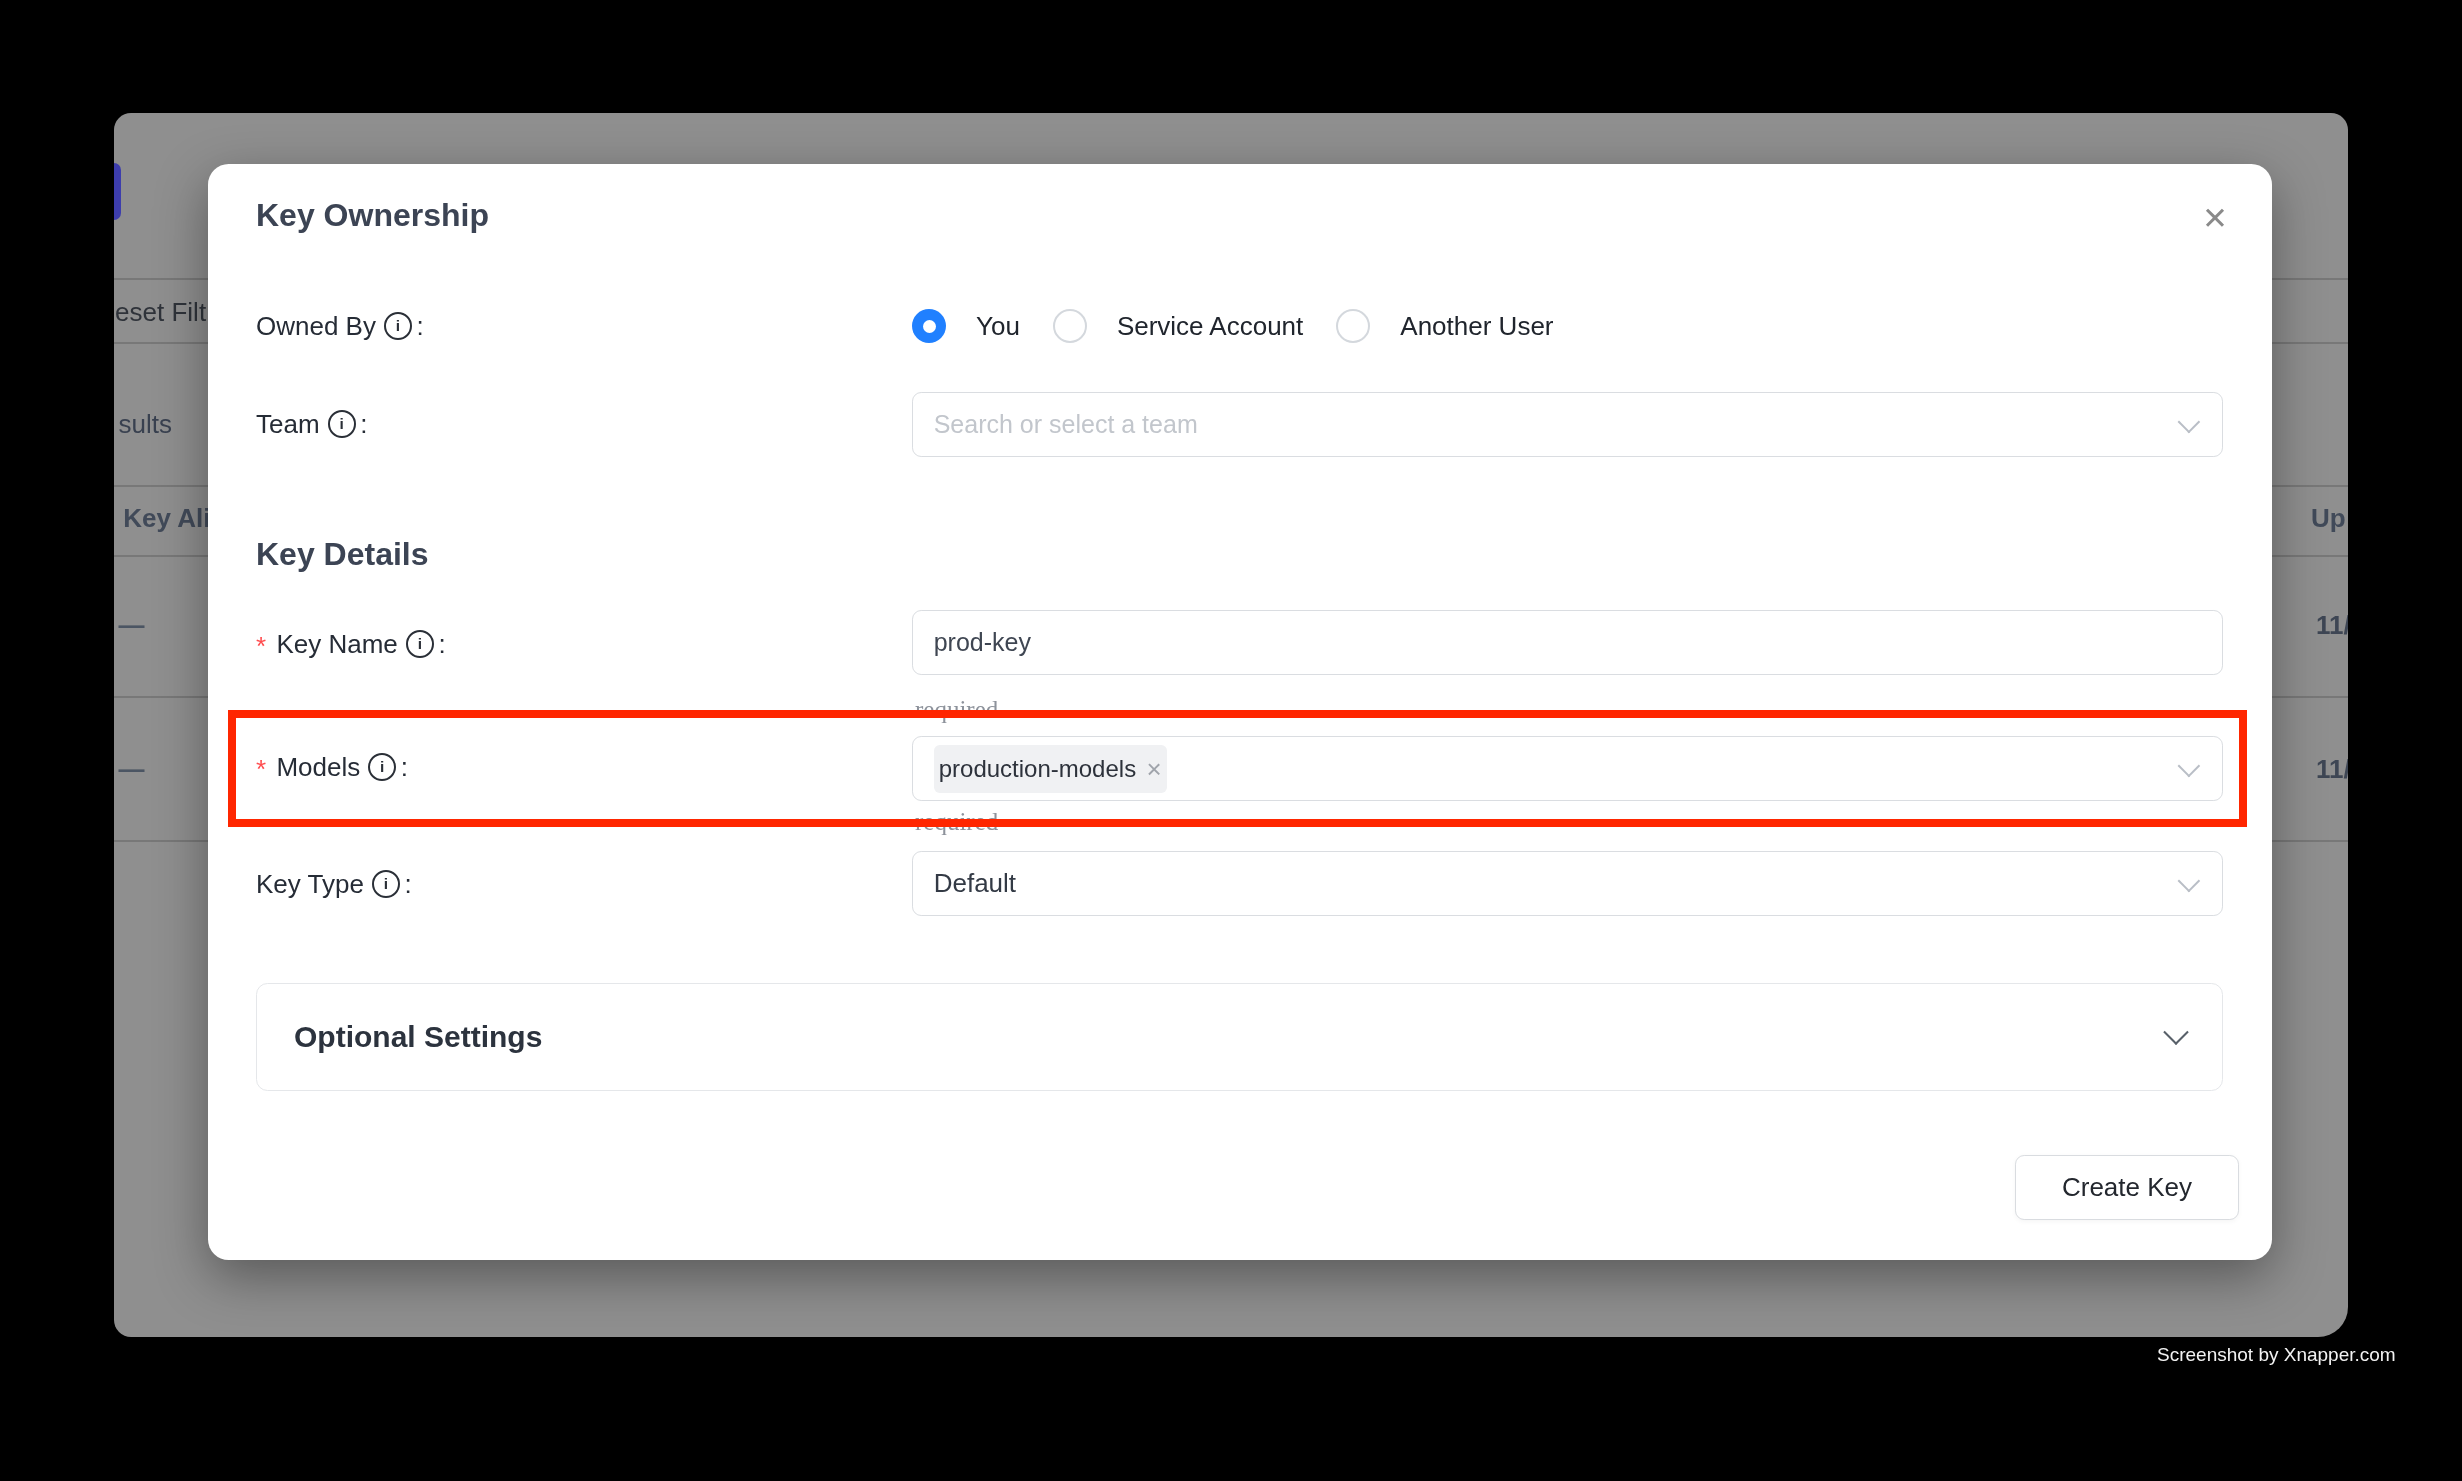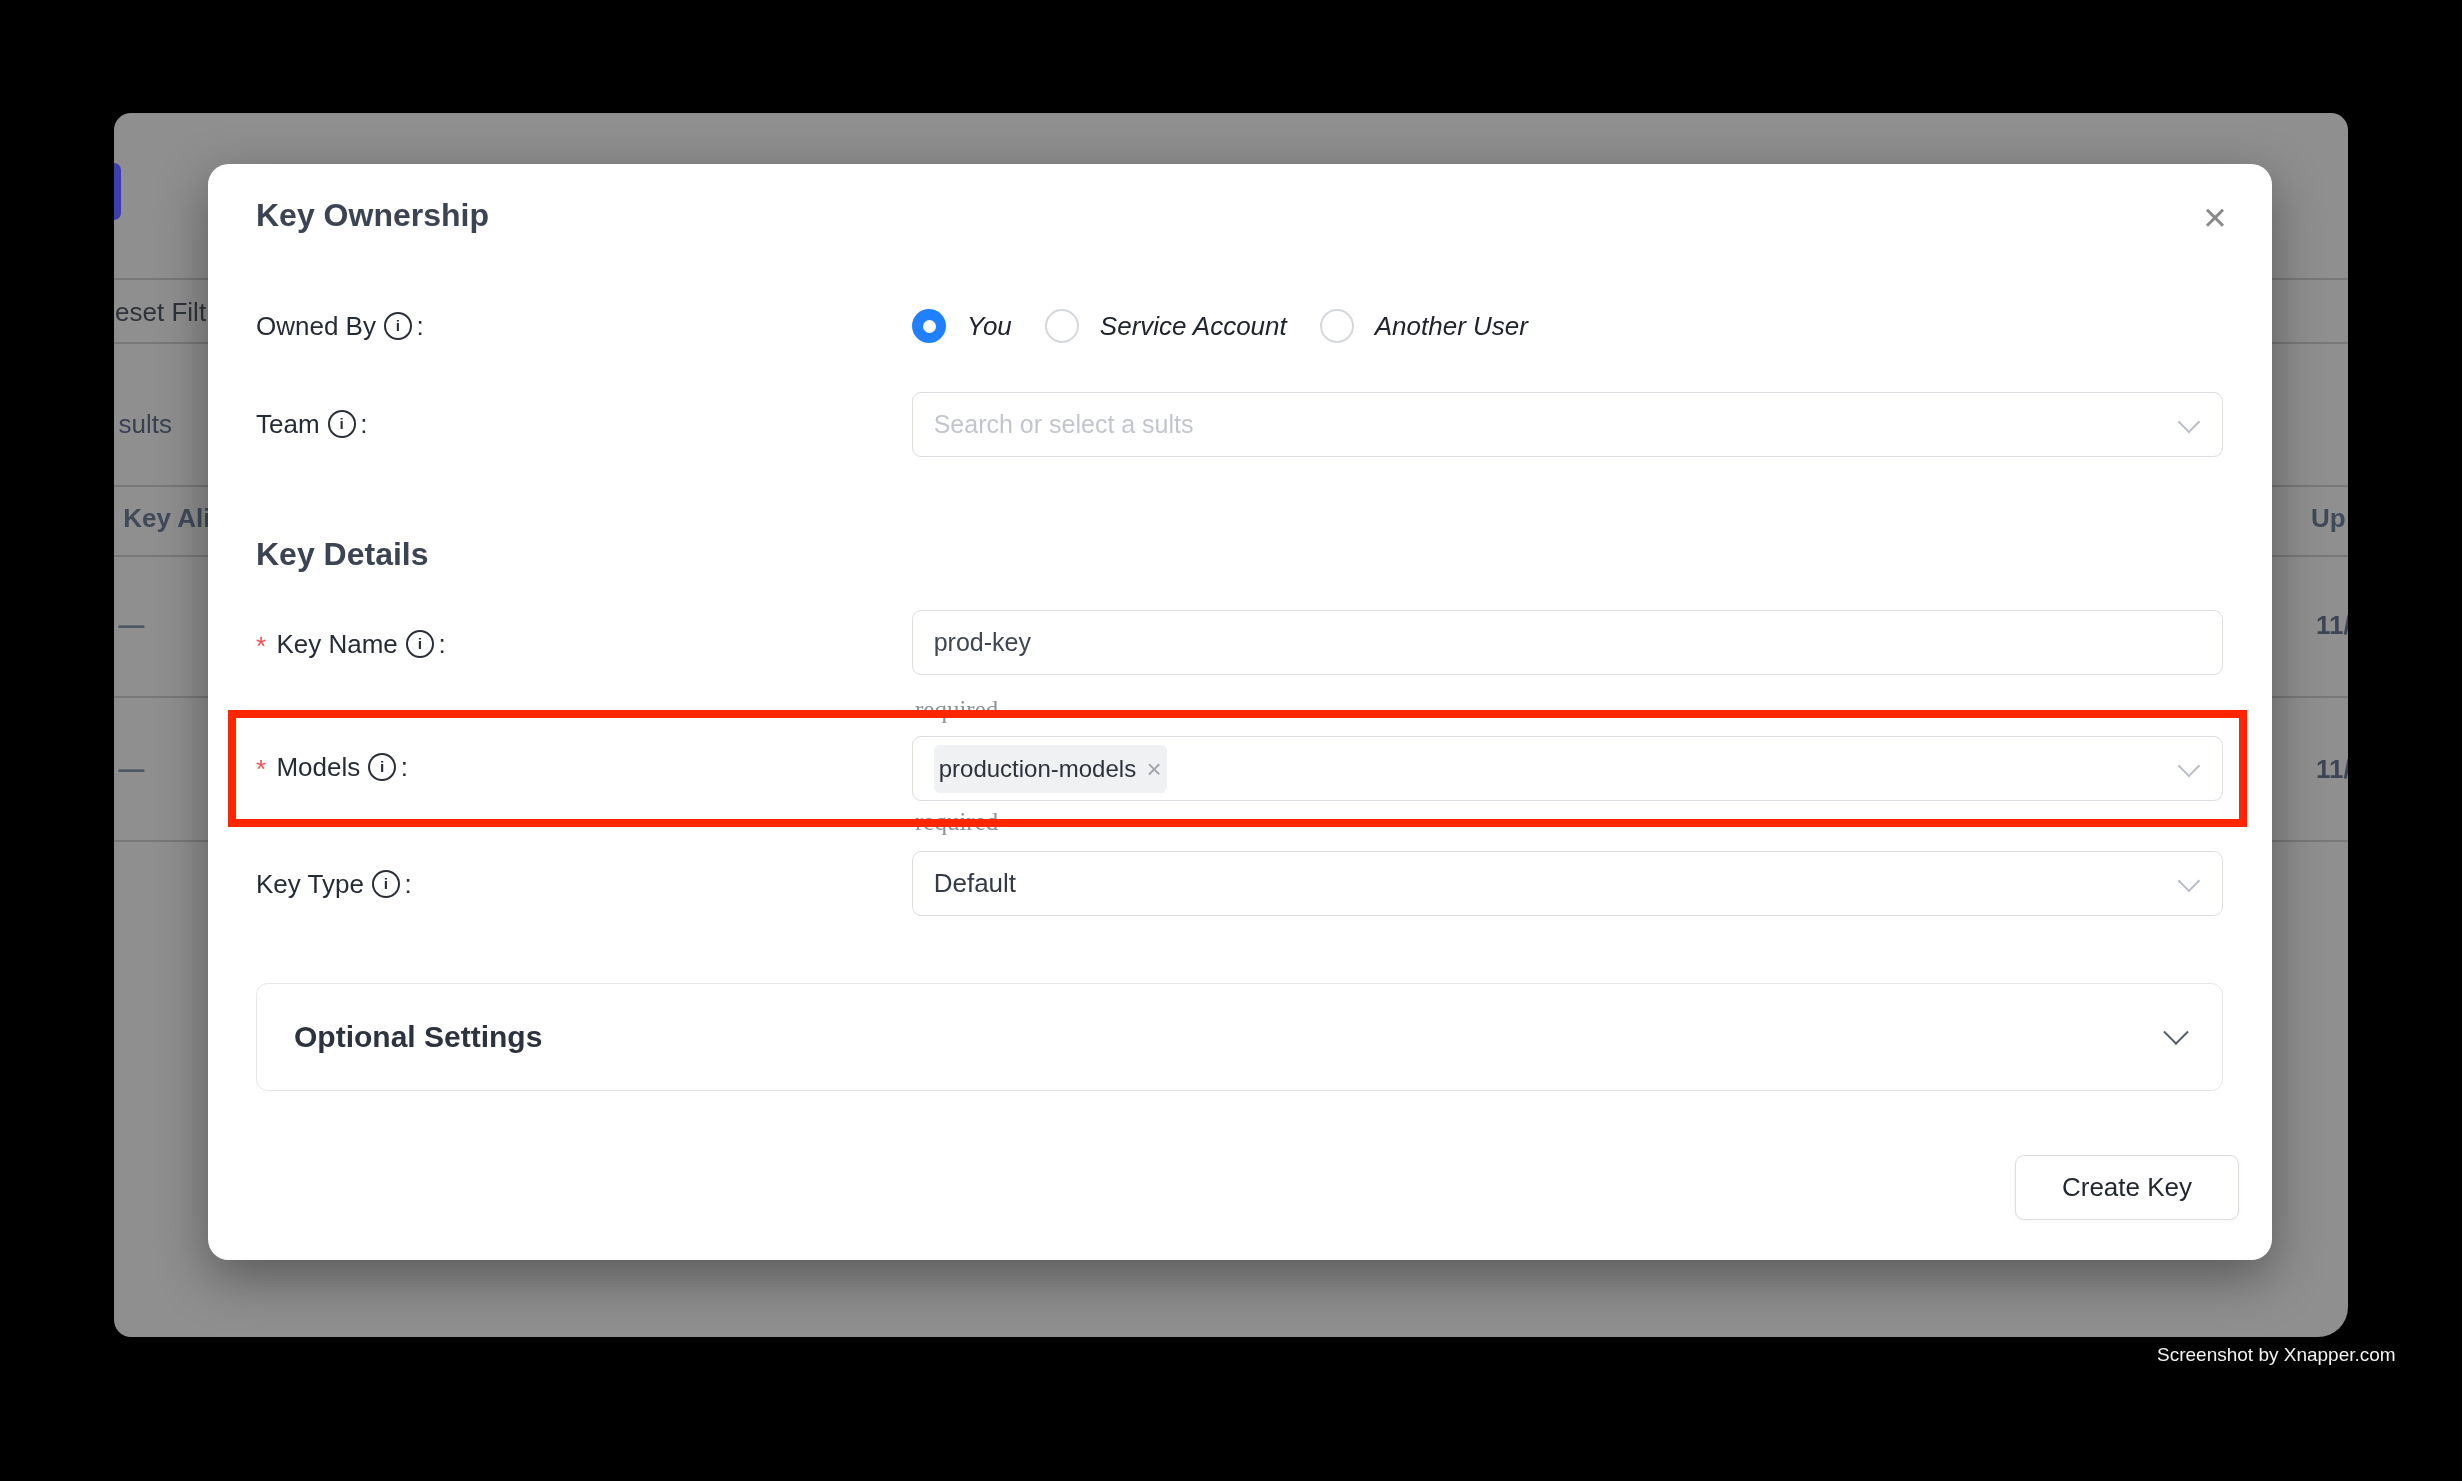--- a/index.html
+++ b/index.html
@@ -20,21 +20,21 @@
              align-items:center;justify-content:center;color:#8a8a8a;font-size:31px;cursor:pointer;}
   .section-title{position:absolute;left:48px;color:#3c4454;font-size:32px;font-weight:700;line-height:37px;}
   .form-label{position:absolute;color:#262c36;font-size:26px;line-height:32px;white-space:nowrap;display:flex;align-items:center;gap:8px;}
   .req-mark{color:#ff4d4f;font-size:26px;margin-right:2.3px;position:relative;top:2.3px;}
   .info-icon{display:inline-flex;align-items:center;justify-content:center;width:24px;height:24px;
              border:2px solid #2a2f37;border-radius:50%;font-size:15.5px;font-weight:600;color:#2a2f37;line-height:1;}
   .colon{margin-left:-3.4px;}
 
   
   .radio-group{position:absolute;left:704px;top:145px;display:flex;align-items:center;gap:33px;}
-  .radio-item{display:flex;align-items:center;gap:21px;cursor:pointer;font-style:italic;}
+  .radio-item{display:flex;align-items:center;gap:30px;cursor:pointer;}
   .radio{width:34px;height:34px;border-radius:50%;border:2.3px solid #d4d8dd;background:#fff;box-sizing:border-box;
          display:flex;align-items:center;justify-content:center;}
   .radio.selected{border:none;background:#2080ff;}
   .radio.selected .dot{width:13px;height:13px;border-radius:50%;background:#fff;}
   .radio-label{font-size:26px;color:#20252d;line-height:32px;}
 
   
   .field{position:absolute;left:704px;width:1311px;height:65px;background:#fff;border:1.7px solid #dadde1;
          border-radius:9.2px;box-sizing:border-box;display:flex;align-items:center;padding:0 20.7px;cursor:pointer;}
   .field .placeholder{color:#c2c6cc;font-size:25px;}
@@ -117,21 +117,21 @@
         <span class="radio-label">Another User</span>
       </div>
     </div>
 
     <div class="form-label" style="left:48px;top:244px">
       <span>Team</span>
       <span class="info-icon">i</span>
       <span class="colon">:</span>
     </div>
     <div class="field" style="top:228px">
-      <span class="placeholder">Search or select a sults</span>
+      <span class="placeholder">Search or select a team</span>
       <span class="chev"></span>
     </div>
 
     <div class="section-title" style="top:372px">Key Details</div>
 
     <div class="form-label" style="left:48px;top:464px">
       <span class="req-mark">*</span>
       <span>Key Name</span>
       <span class="info-icon">i</span>
       <span class="colon">:</span>

